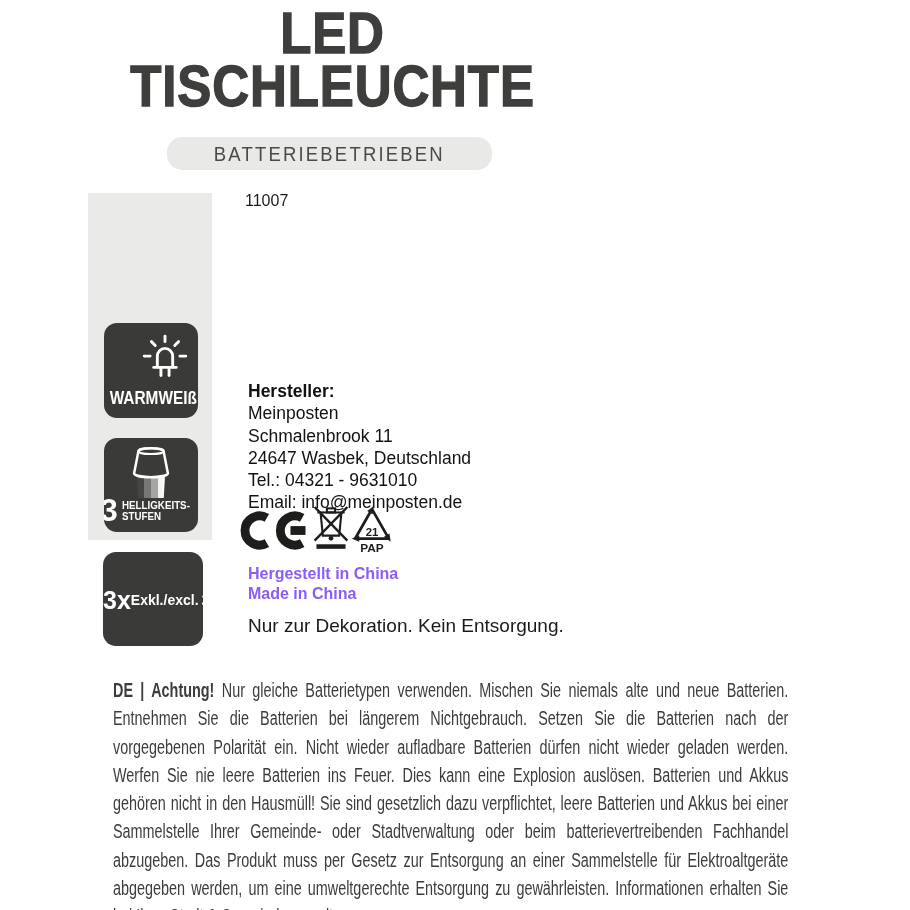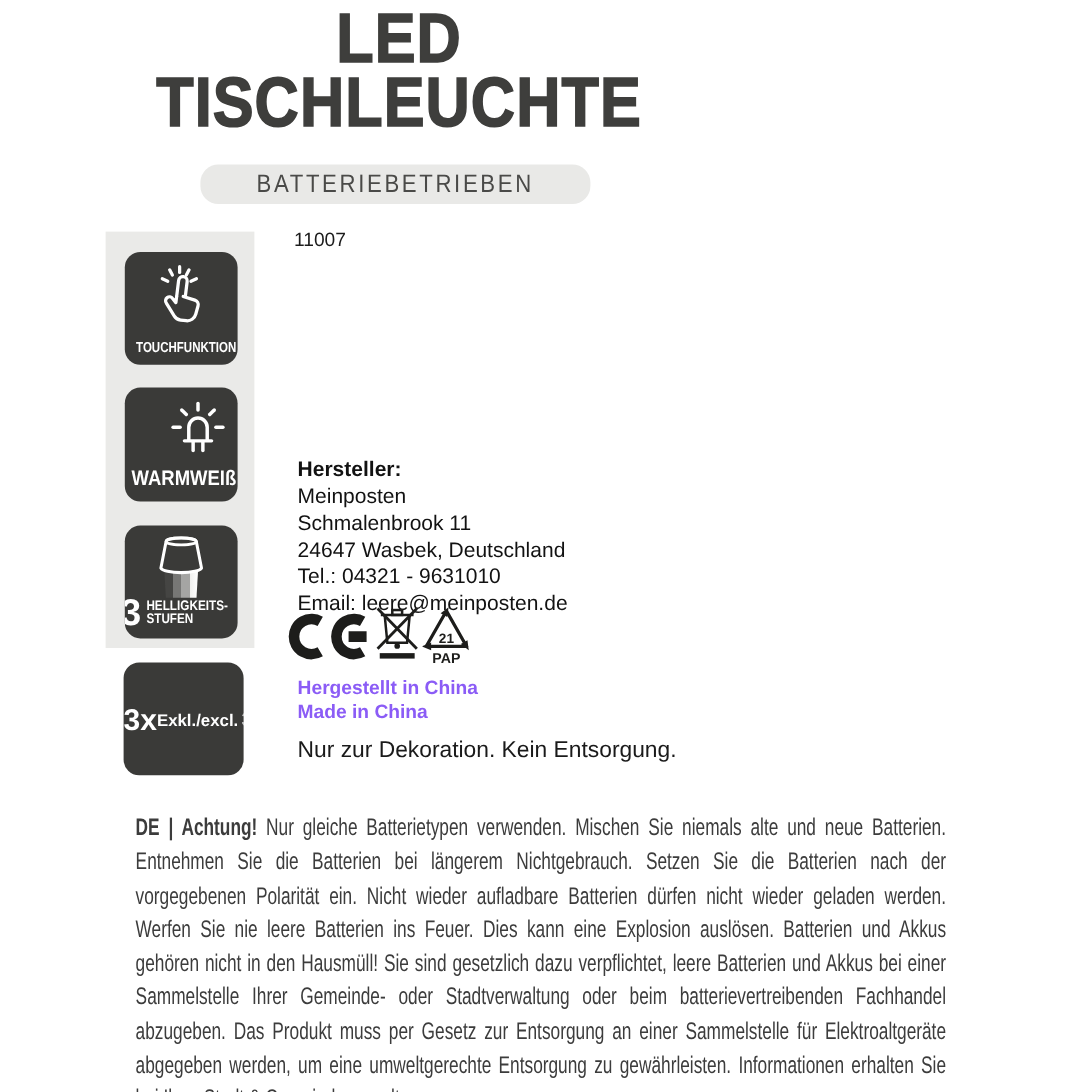--- a/index.html
+++ b/index.html
@@ -77,38 +77,20 @@
   </div>
 
   <div class="subtitle-bar" data-name="battery-operated-banner">
     <span data-name="battery-operated-label">BATTERIEBETRIEBEN</span>
   </div>
 
   <div class="product-number" data-name="product-number">11007</div>
 
   <div class="sidebar-strip" data-name="feature-sidebar"></div>
 
-  <div class="tile tile-touch" data-name="feature-badge-touch">
-    <div class="tile-icon-wrap" style="margin-top:7px;">
-      <svg width="56" height="56" viewBox="0 0 64 64" data-name="touch-hand-icon">
-        <g fill="none" stroke="#fff" stroke-width="3.1" stroke-linecap="round" stroke-linejoin="round">
-          <path d="M21 9 l2.6 5"></path>
-          <path d="M30.5 6 v5.5"></path>
-          <path d="M39.5 9 l-2.6 5"></path>
-          <path d="M14 17.5 l5.2 2.4"></path>
-          <path d="M46.5 17.5 l-5.2 2.4"></path>
-          <g transform="rotate(7 32 36)">
-            <path d="M27.5 35 V19.5 a4.1 4.1 0 0 1 8.2 0 V33"></path>
-            <path d="M27.5 35 v5.8 l-3.6 -3.6 a3.7 3.7 0 0 0 -5.4 5.1 l8.9 11.2 a8.4 8.4 0 0 0 6.6 3.2 h5.3 a8.4 8.4 0 0 0 8.3 -7.2 l1.2 -8.1 a4.6 4.6 0 0 0 -3.7 -5.2 l-11.4 -2.1"></path>
-          </g>
-        </g>
-      </svg>
-    </div>
-    <div class="tile-label touch-label" data-name="touch-function-label">TOUCHFUNKTION</div>
-  </div>
 
   <div class="tile tile-warm" data-name="feature-badge-warmwhite">
     <div class="tile-icon-wrap" style="margin-top:6px;">
       <svg width="58" height="56" viewBox="0 0 64 62" data-name="led-bulb-icon">
         <g fill="none" stroke="#fff" stroke-width="3.2" stroke-linecap="round">
           <path d="M32 8 v6"></path>
           <path d="M17 14 l4.2 4.2"></path>
           <path d="M47 14 l-4.2 4.2"></path>
           <path d="M9 30 h6.5"></path>
           <path d="M48.5 30 h6.5"></path>
@@ -164,21 +146,21 @@
     <div class="batt-spec" data-name="battery-spec-label">3x AAA 1,5V</div>
     <div class="batt-type" data-name="battery-type-label">Batterie/battery</div>
   </div>
 
   <div class="manufacturer" data-name="manufacturer-block">
     <div class="head" data-name="manufacturer-heading">Hersteller:</div>
     <div data-name="manufacturer-name">Meinposten</div>
     <div data-name="manufacturer-street">Schmalenbrook 11</div>
     <div data-name="manufacturer-city">24647 Wasbek, Deutschland</div>
     <div data-name="manufacturer-phone">Tel.: 04321 - 9631010</div>
-    <div data-name="manufacturer-email">Email: leere@meinposten.de</div>
+    <div data-name="manufacturer-email">Email: info@meinposten.de</div>
   </div>
 
   <div class="cert-row" data-name="certification-row">
     <svg class="ce-mark" width="78" height="53" viewBox="0 0 88 60" data-name="ce-mark-icon">
       <g fill="none" stroke="#1d1d1b" stroke-width="10">
         <path d="M30.25 15.7 A16.5 16.5 0 1 0 30.25 44.3"></path>
         <path d="M70.25 15.7 A16.5 16.5 0 1 0 70.25 44.3"></path>
         <path d="M57 30 H 74"></path>
       </g>
     </svg>

